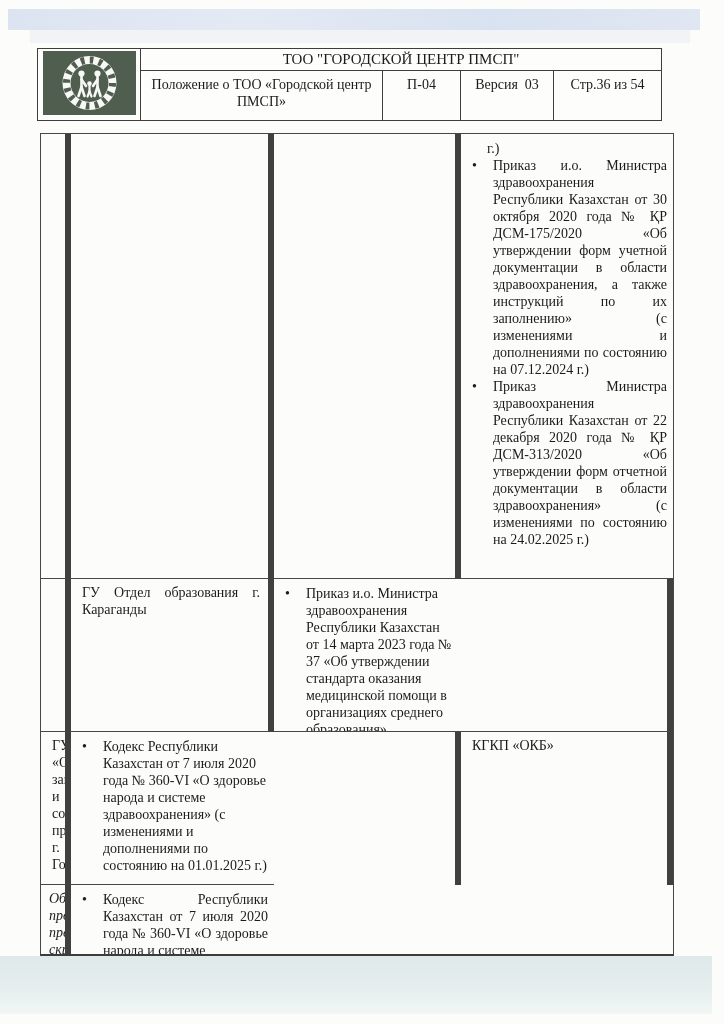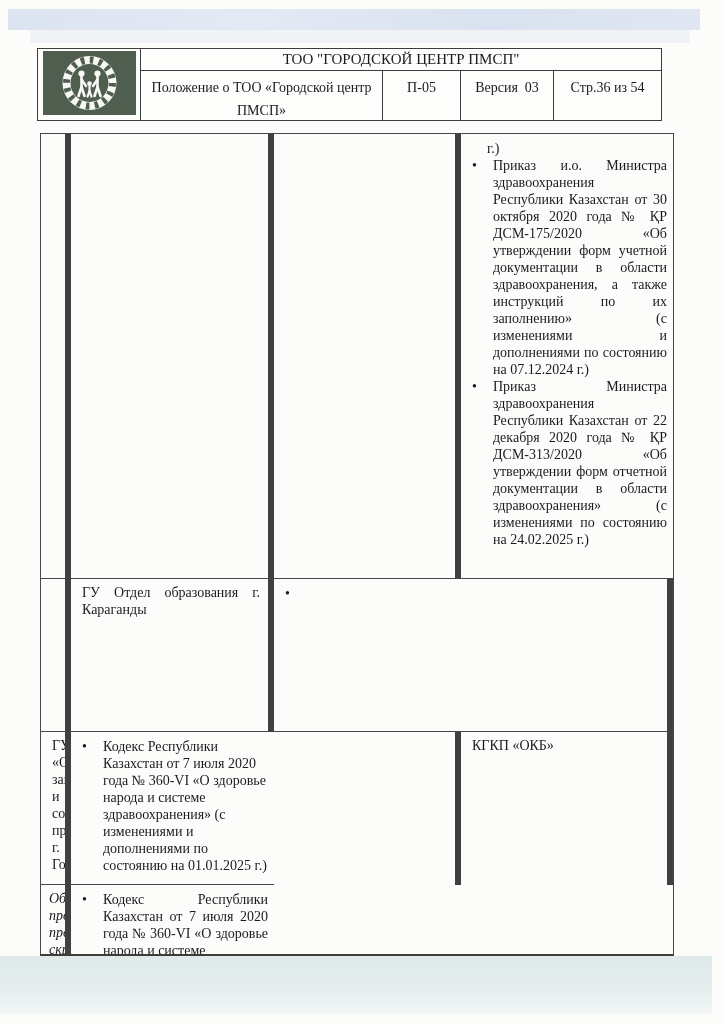--- a/index.html
+++ b/index.html
@@ -15,21 +15,21 @@
 
   
   .header{position:absolute;left:37px;top:48px;width:623px;height:71px;background:#fdfdfc;
           display:grid;grid-template-columns:103px 242px 78px 93px 107px;grid-template-rows:22px 49px;
           border:1px solid #3d3d3d;}
   .hcell{box-sizing:border-box;font-size:14px;text-align:center;overflow:hidden;}
   .logo-cell{grid-row:1/3;grid-column:1;border-right:1px solid #3d3d3d;
              display:flex;align-items:center;justify-content:center;}
   .title-cell{grid-row:1;grid-column:2/6;border-bottom:1px solid #3d3d3d;
               font-size:15px;display:flex;align-items:center;justify-content:center;}
-  .h2{padding-top:5px;line-height:23px;}
+  .h2{padding-top:5px;line-height:17px;}
   .h2.bord{border-right:1px solid #3d3d3d;}
   .version-cell{white-space:pre;}
 
   
   .table{position:absolute;left:40px;top:133px;width:632px;height:820px;
          display:grid;grid-template-columns:30px 203px 187px 212px;
          grid-template-rows:445px 153px 153px 69px;
          border:1px solid #474747;border-bottom:2px solid #3c3c3c;}
   .cell{box-sizing:border-box;border-right:6px solid #404040;border-bottom:1px solid #474747;
         overflow:hidden;font-size:14px;line-height:17px;}
@@ -76,21 +76,21 @@
             <circle cx="46.5" cy="32.5" r="2.3" stroke="none"></circle>
             <path d="M46.5 34.5 L46.5 40.5" stroke-width="2.2"></path>
             <path d="M46.5 40.5 L44.5 45.5" stroke-width="2.2"></path>
             <path d="M46.5 40.5 L48.5 45.5" stroke-width="2.2"></path>
           </g>
         </svg>
       </span>
     </div>
     <div class="hcell title-cell">ТОО "ГОРОДСКОЙ ЦЕНТР ПМСП"</div>
     <div class="hcell h2 bord">Положение о ТОО «Городской центр ПМСП»</div>
-    <div class="hcell h2 bord">П-05</div>
+    <div class="hcell h2 bord">П-04</div>
     <div class="hcell h2 bord version-cell">Версия  03</div>
     <div class="hcell h2">Стр.36 из 54</div>
   </div>
 
   <div class="table">
 
     <div class="cell r1"></div>
     <div class="cell r1 c-org"></div>
     <div class="cell r1 c-func"></div>
     <div class="cell r1 c-docs last-col">
@@ -103,20 +103,21 @@
         <span class="bullet">•</span>
         <span class="doc-text">Приказ Министра здравоохранения Республики Казахстан от 22 декабря 2020 года № ҚР ДСМ-313/2020 «Об утверждении форм отчетной документации в области здравоохранения» (с изменениями по состоянию на 24.02.2025 г.)</span>
       </div>
     </div>
 
     <div class="cell"></div>
     <div class="cell c-org">ГУ Отдел образования г. Караганды</div>
     <div class="cell c-docs last-col">
       <div class="doc-item">
         <span class="bullet">•</span>
+        <span class="doc-text">Приказ и.о. Министра здравоохранения Республики Казахстан от 14 марта 2023 года № 37 «Об утверждении стандарта оказания медицинской помощи в организациях среднего образования»</span>
       </div>
     </div>
 
     <div class="cell"></div>
     <div class="cell c-org">ГУ «Отдел занятости и социальных программ г. Городской»</div>
     <div class="cell c-docs last-col">
       <div class="doc-item">
         <span class="bullet">•</span>
         <span class="doc-text">Кодекс Республики Казахстан от 7 июля 2020 года № 360-VI «О здоровье народа и системе здравоохранения» (с изменениями и дополнениями по состоянию на 01.01.2025 г.)</span>
       </div>

